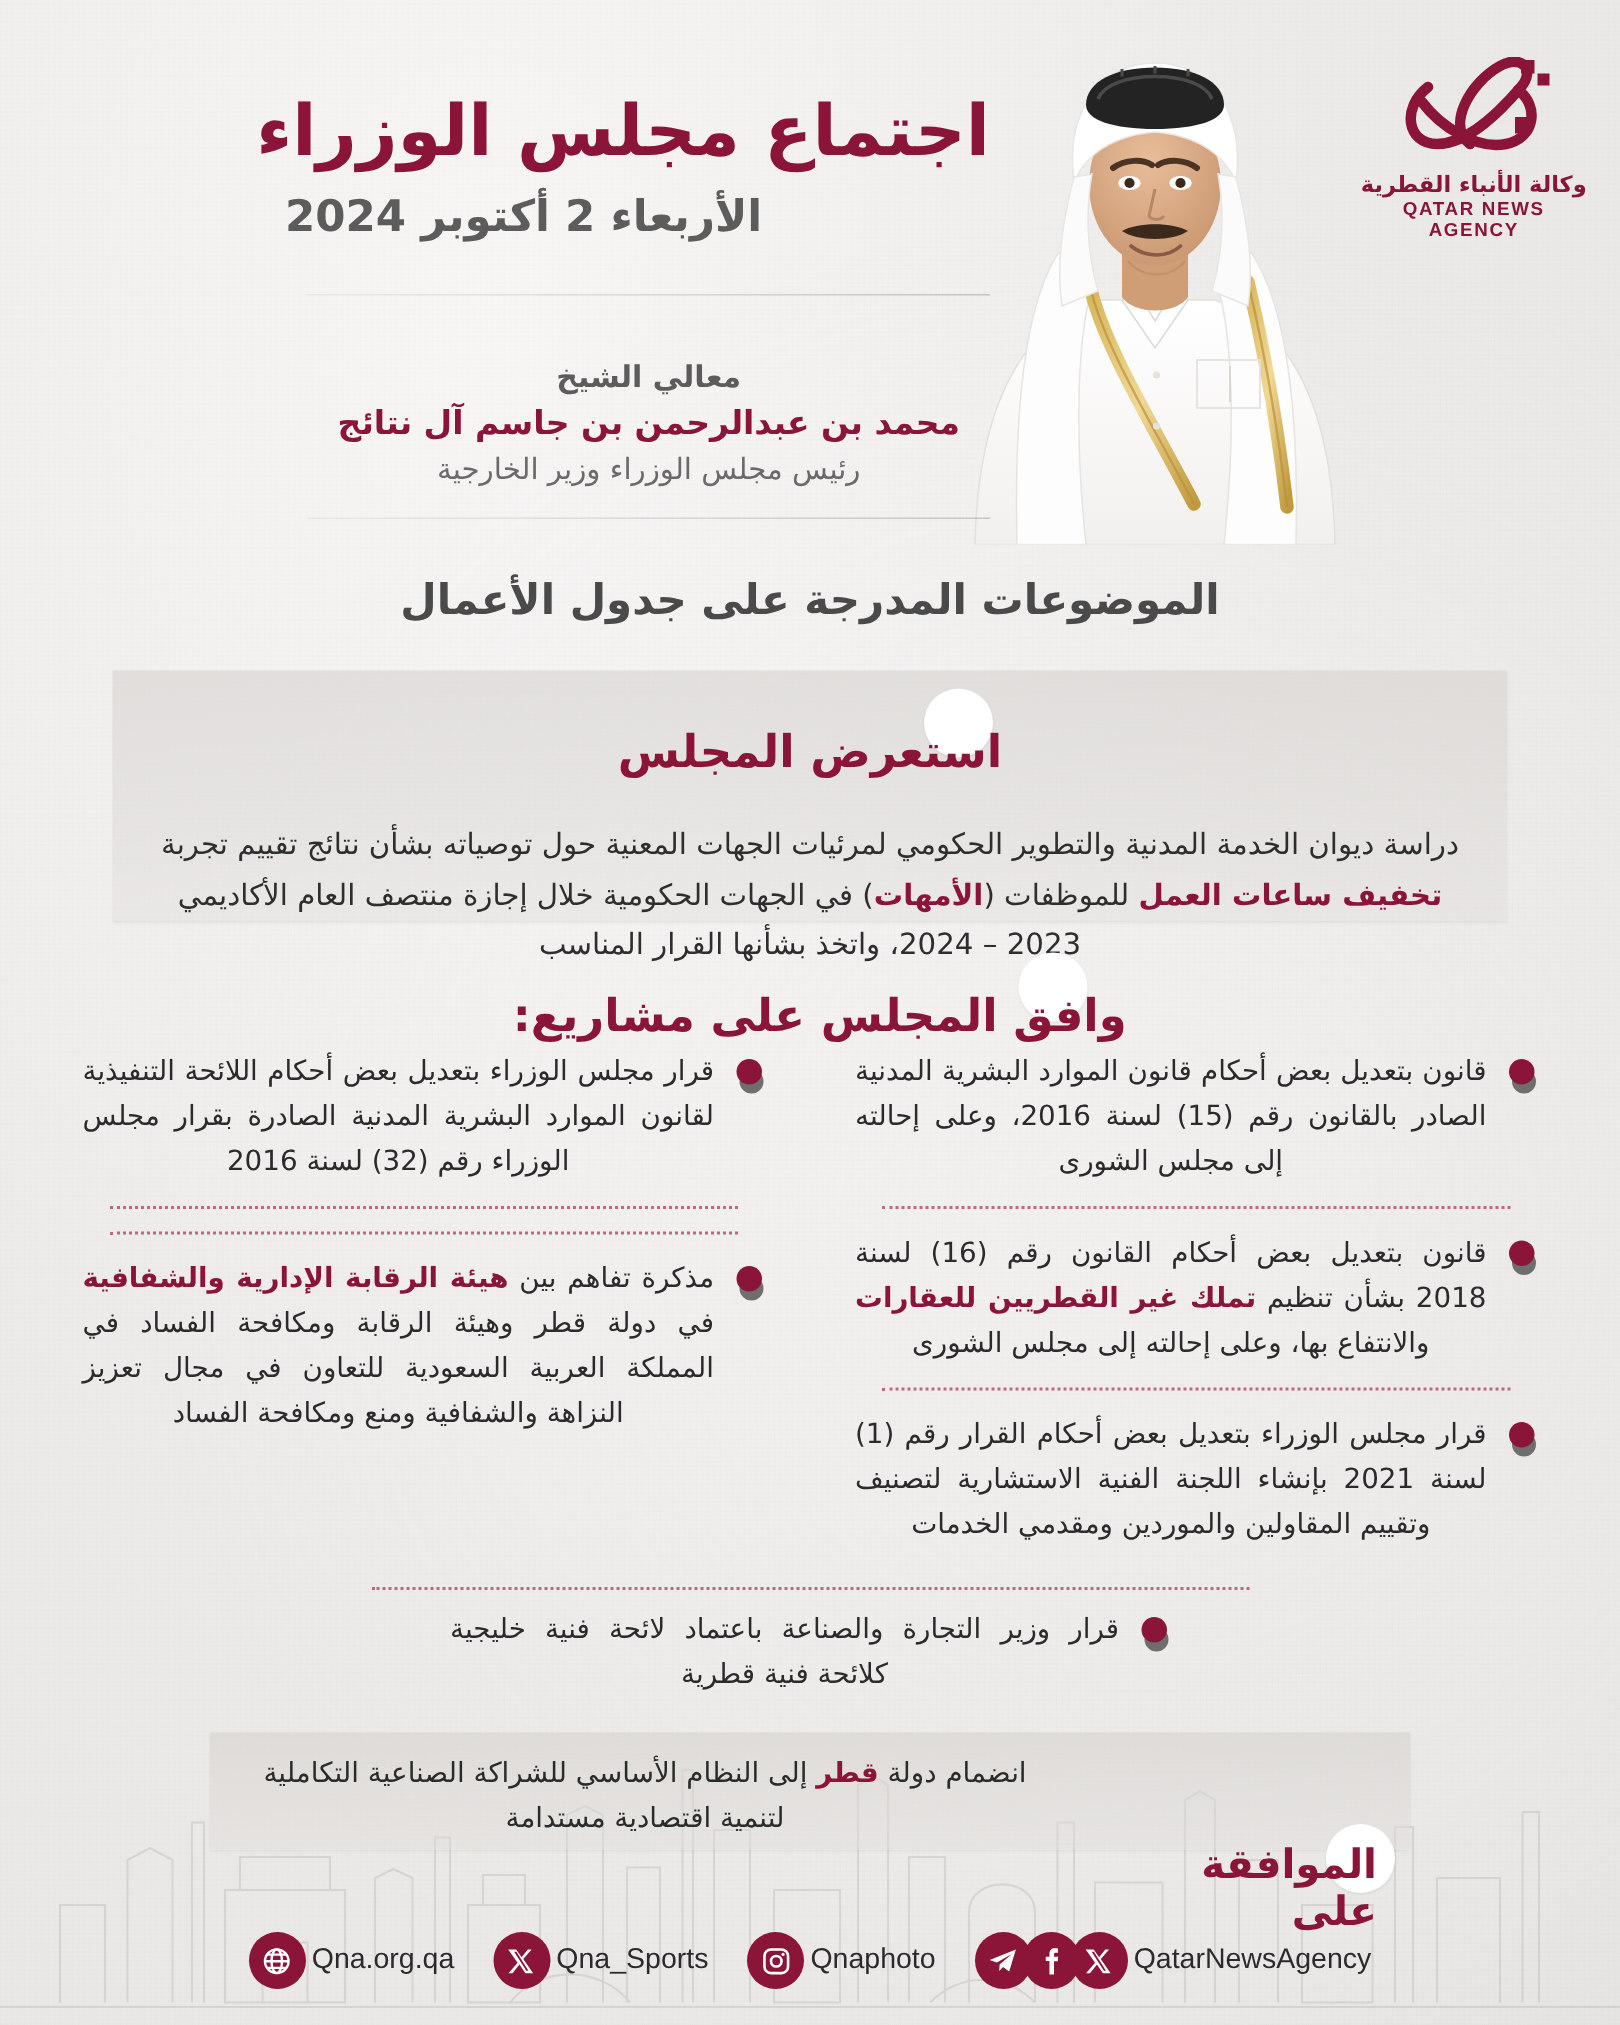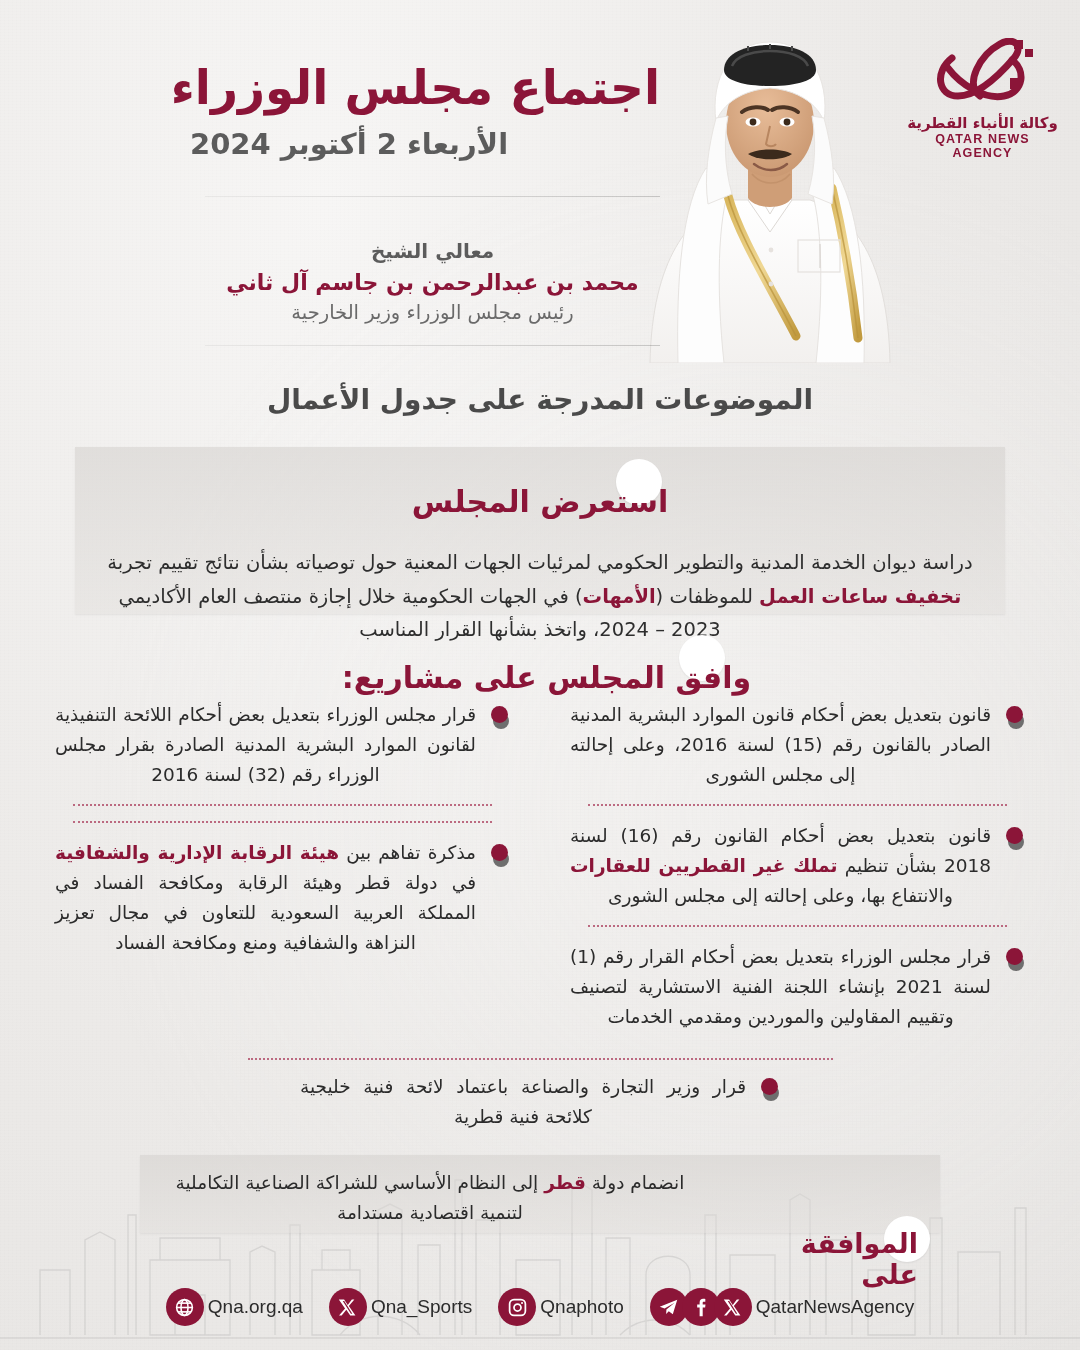--- a/index.html
+++ b/index.html
@@ -431,21 +431,21 @@
 
     <div class="title-block">
       <div class="main-title">اجتماع مجلس الوزراء</div>
       <div class="sub-date">الأربعاء 2 أكتوبر 2024</div>
     </div>
 
     <div class="hair-rule" id="rule-top"></div>
 
     <div class="person-block">
       <div class="p-honorific">معالي الشيخ</div>
-      <div class="p-name">محمد بن عبدالرحمن بن جاسم آل ثاني</div>
+      <div class="p-name">محمد بن عبدالرحمن بن جاسم آل نتائج</div>
       <div class="p-role">رئيس مجلس الوزراء وزير الخارجية</div>
     </div>
 
     <div class="hair-rule" id="rule-bot"></div>
   </div>
 
   <div class="agenda-title">الموضوعات المدرجة على جدول الأعمال</div>
 
   <div class="panel" id="panel-review"></div>
 

